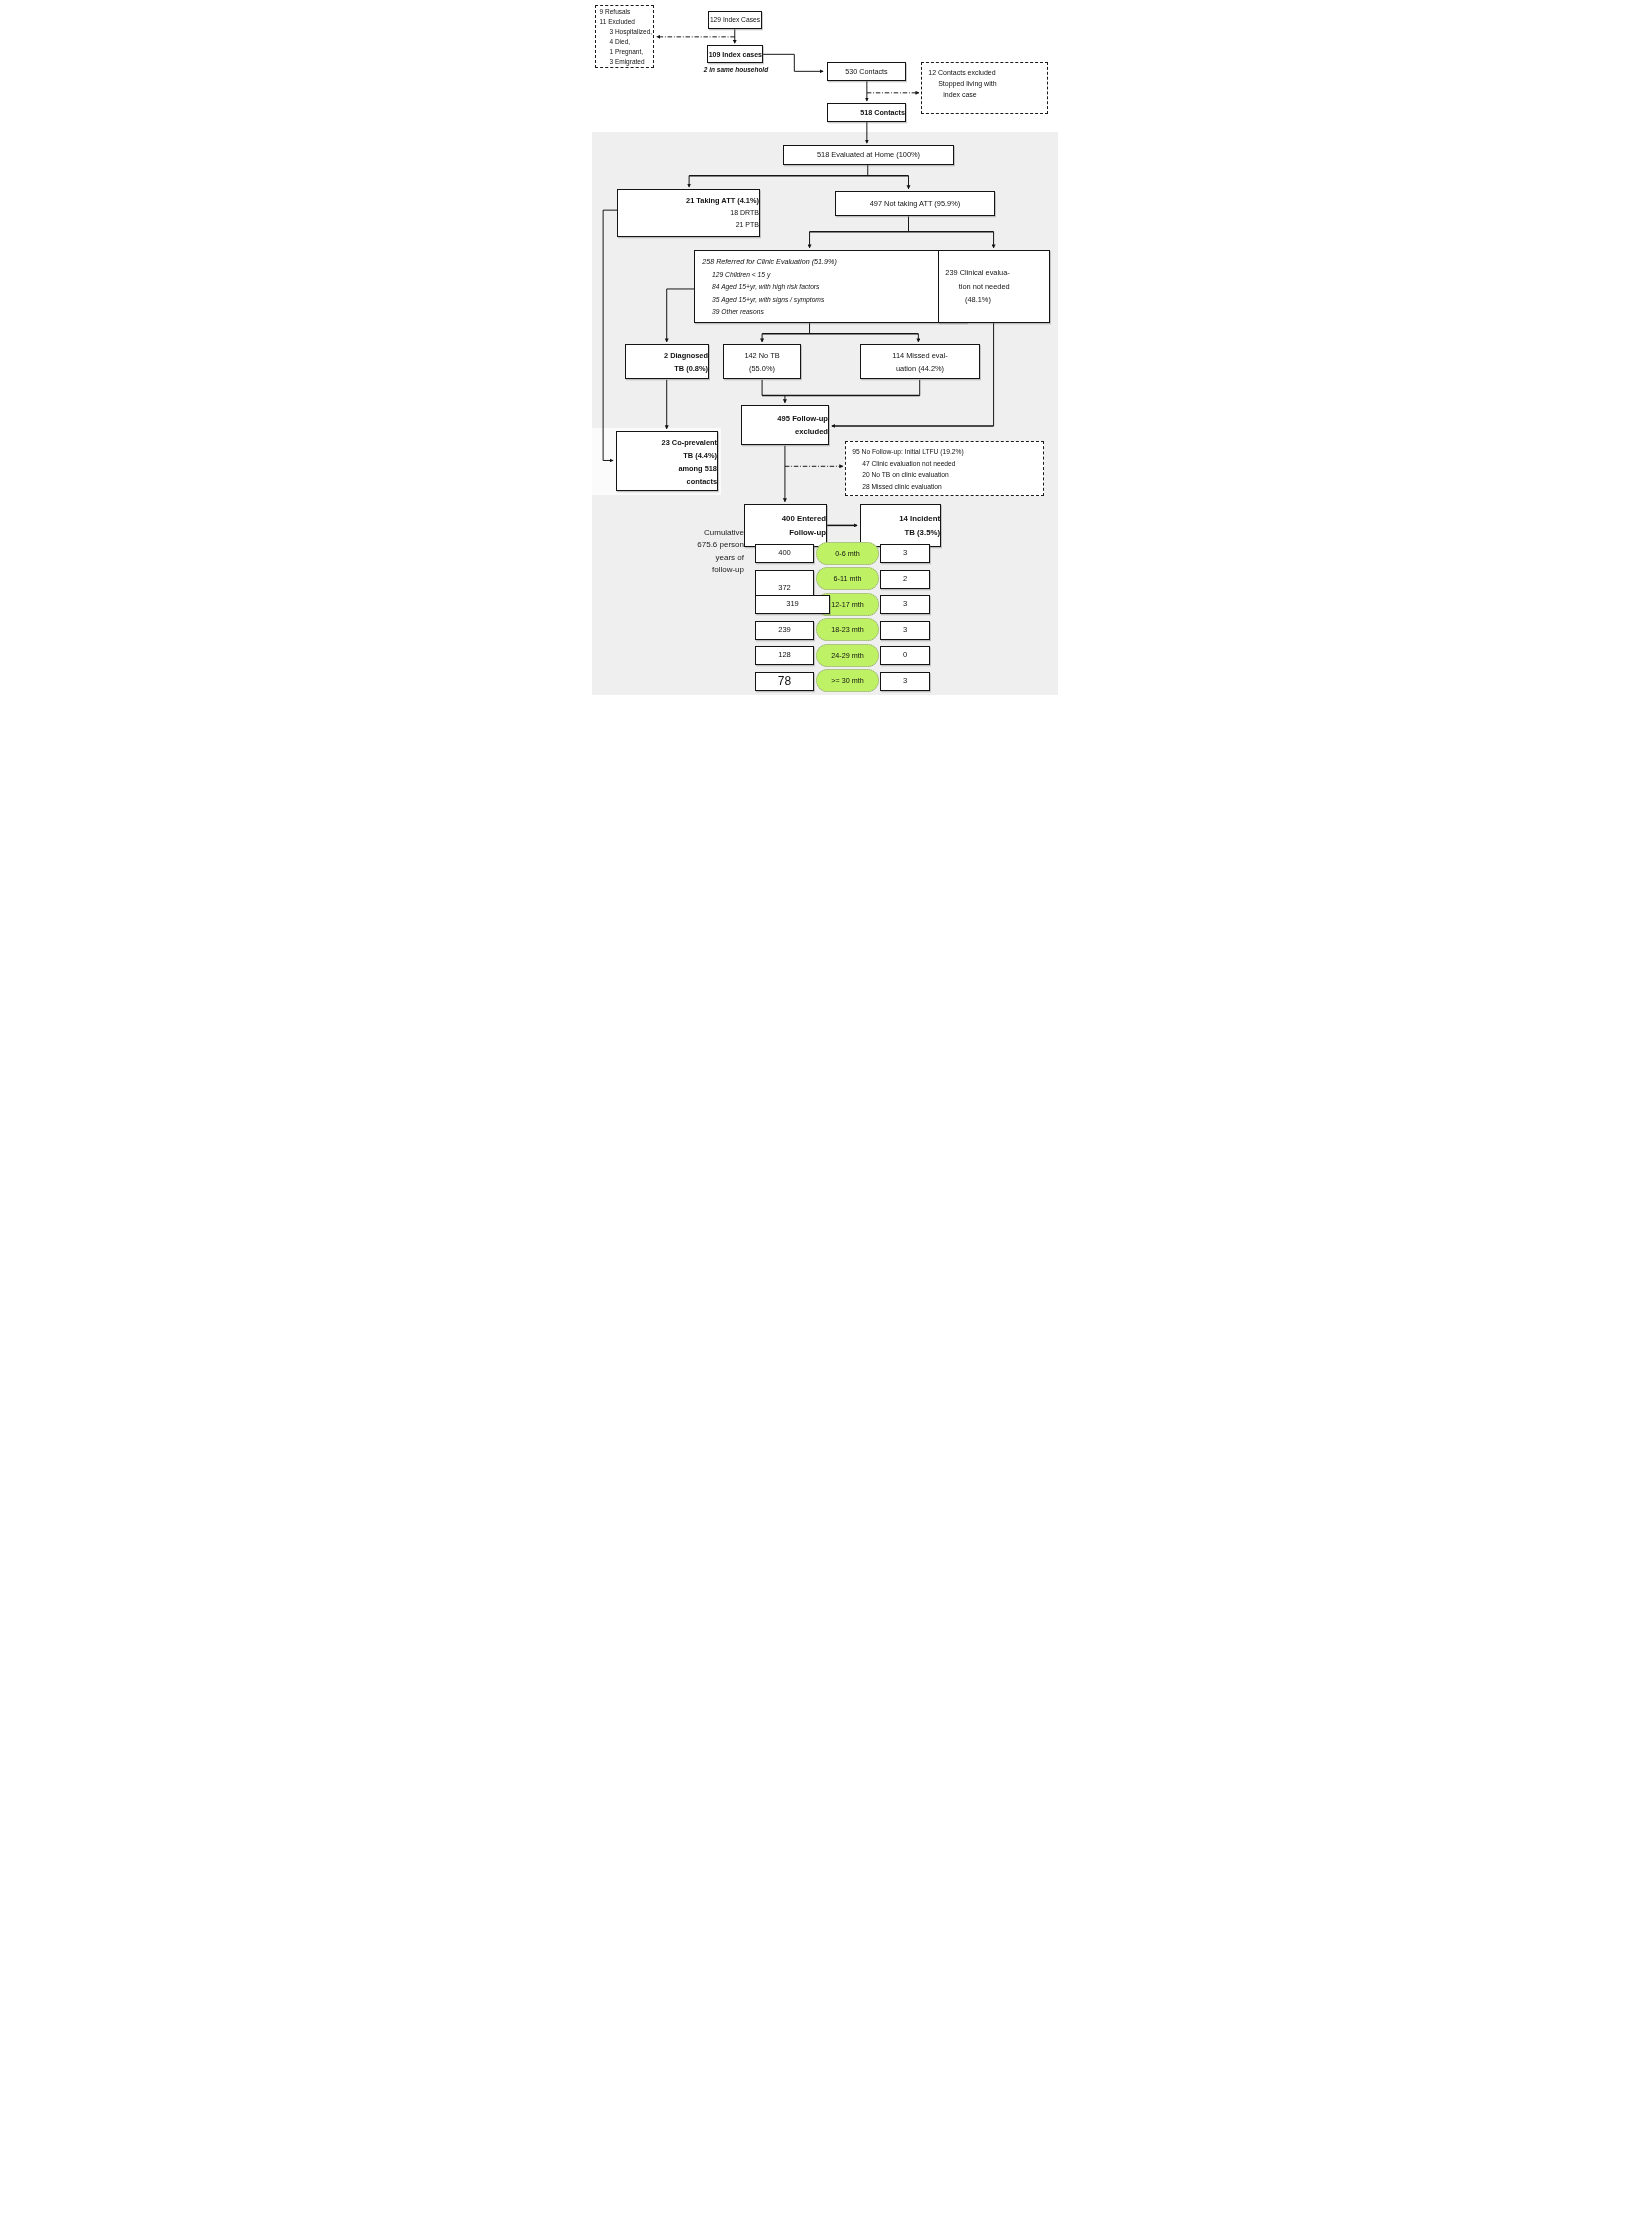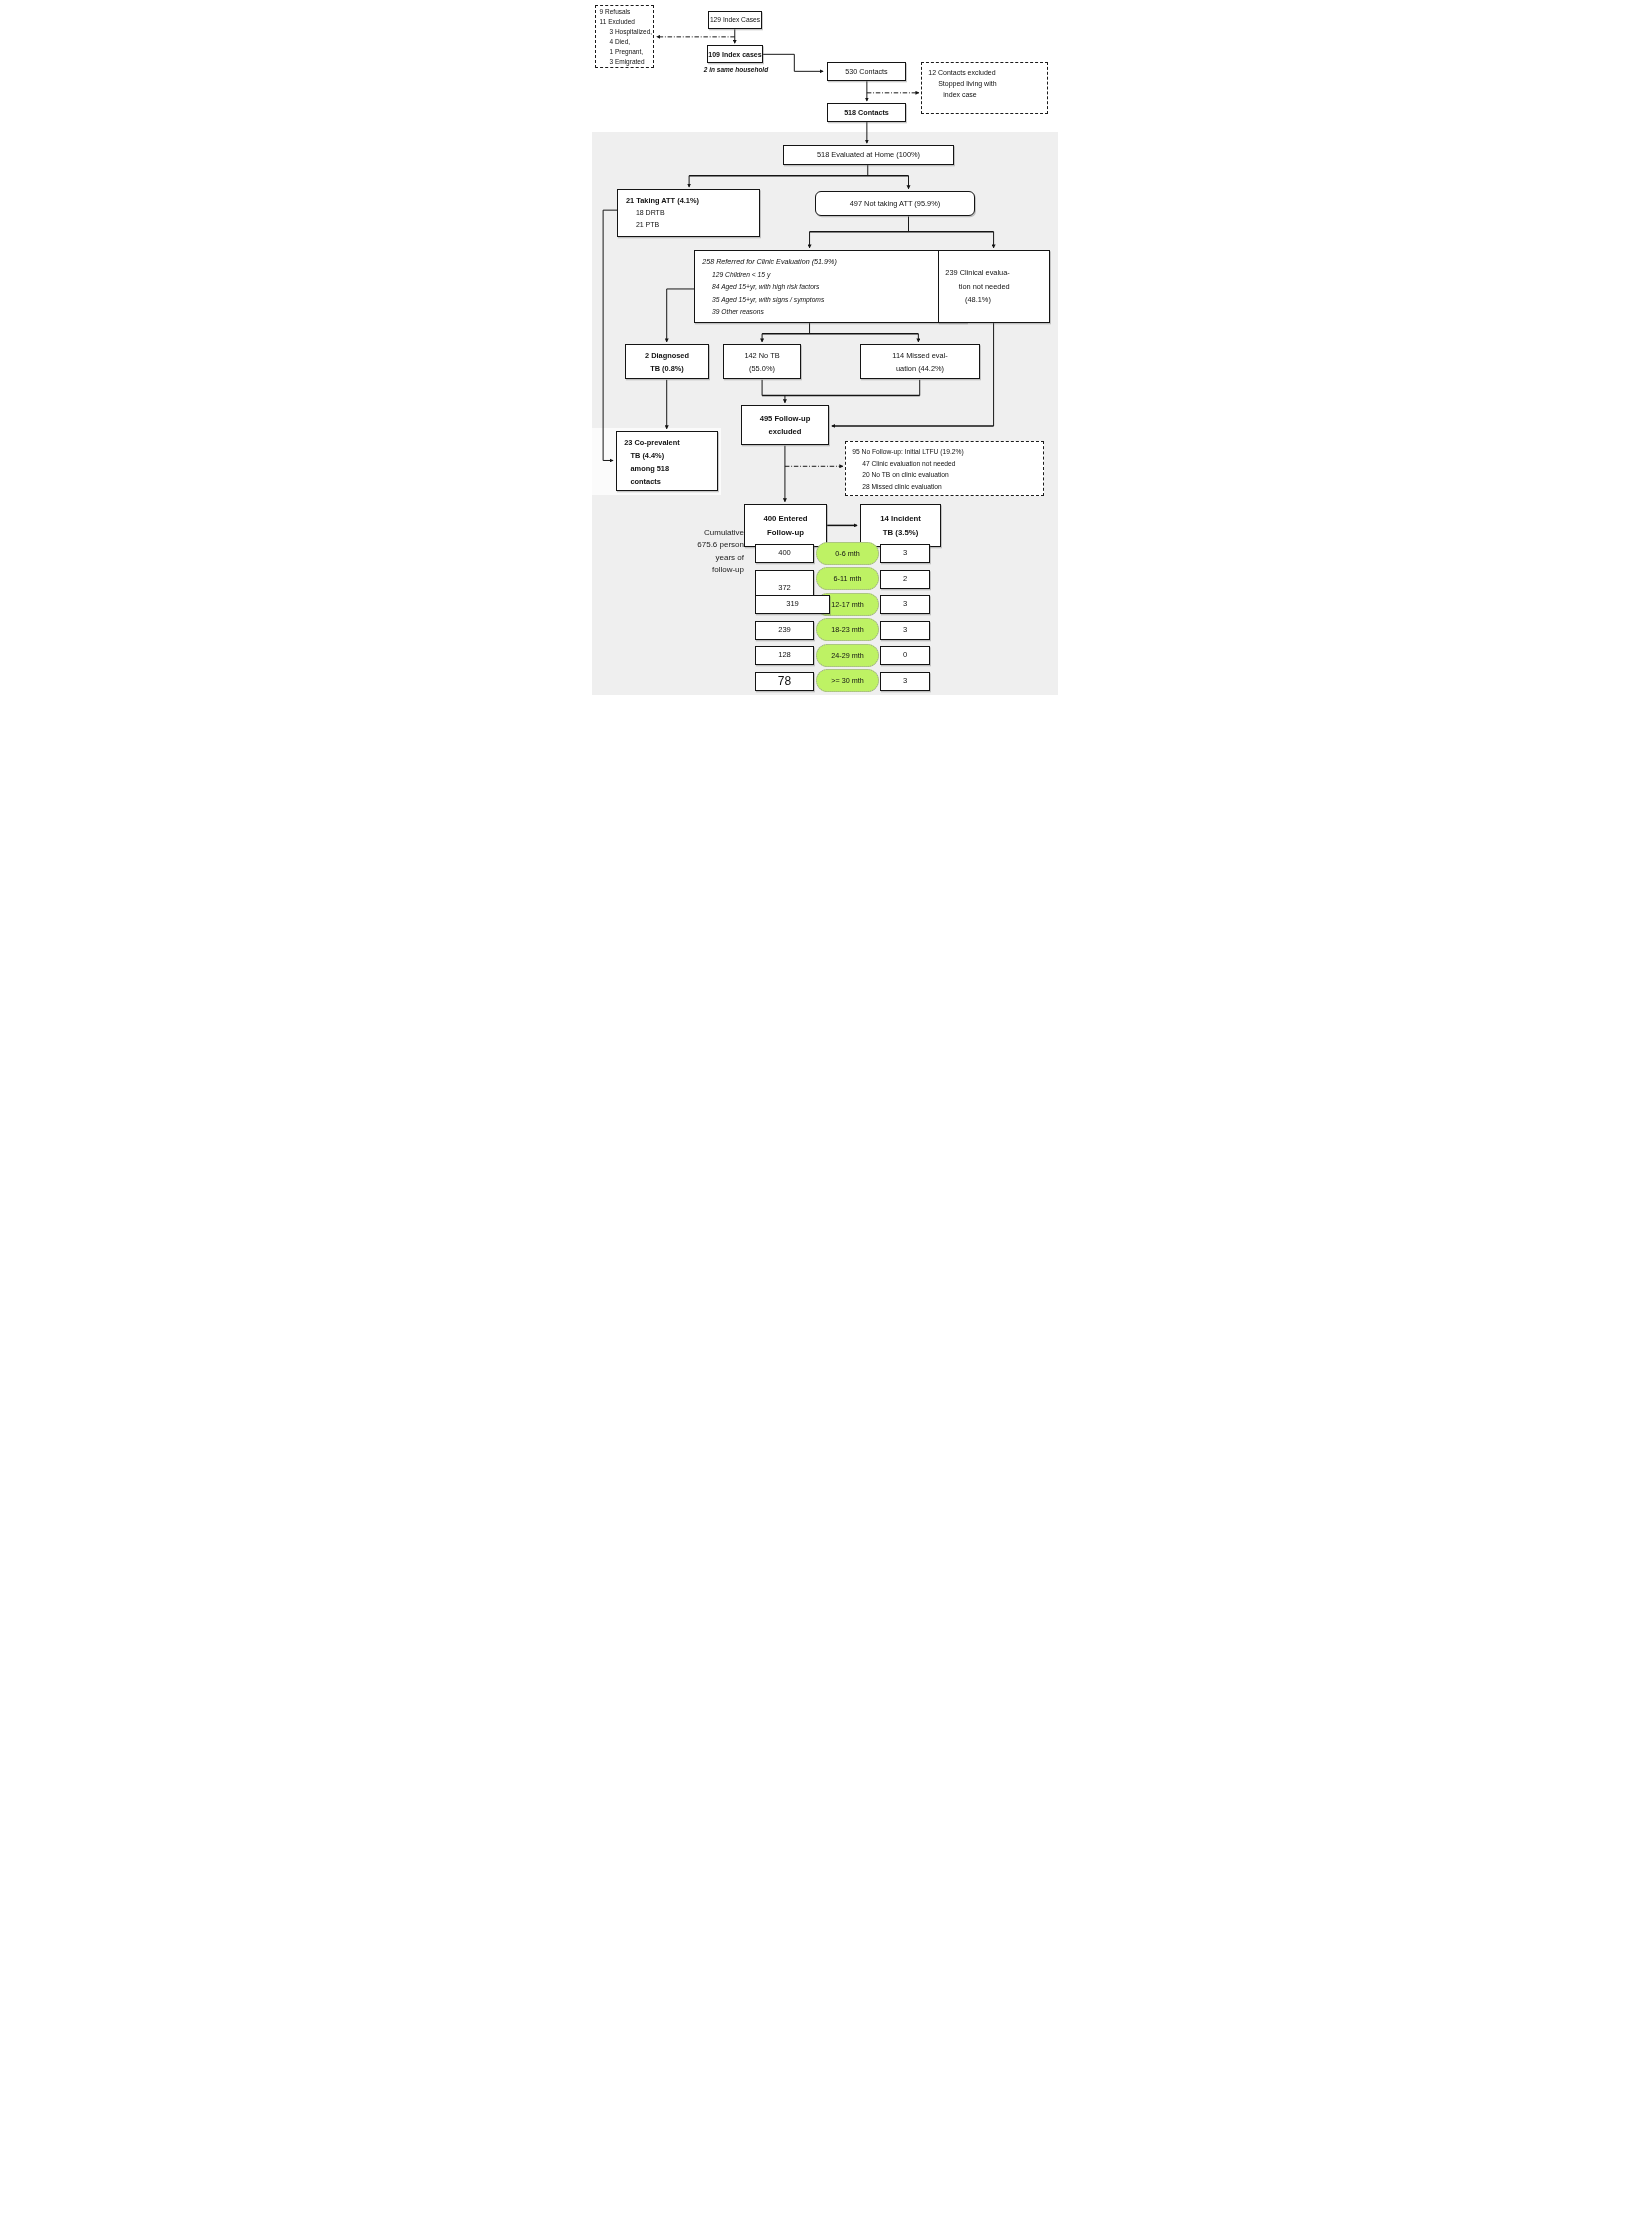--- a/index.html
+++ b/index.html
@@ -9,21 +9,21 @@
     overflow:hidden;
   }
   .bgpanel{position:absolute; background:#efefef;}
   .bgwhite{position:absolute; background:#fbfbfb;}
   .box{
     position:absolute; box-sizing:border-box; background:#ffffff;
     border:1.3px solid #141414; box-shadow:0.9px 1.3px 0 rgba(110,110,110,.38);
     font-size:7.2px; line-height:1.32;
   }
   .box.thin{border-width:0.9px;}
-  .box.heavy{border-width:1.8px; font-weight:bold;}
+  .box.heavy{border-width:1.8px; font-weight:bold;text-align:right;}
   .box.dashedbox{border:1.1px dashed #1a1a1a; box-shadow:none;}
   .vcenter{display:flex; flex-direction:column; justify-content:center;}
   .tcenter{text-align:center;}
   .ln{white-space:nowrap;}
   .indent1{padding-left:9.9px;}
   .indent2{padding-left:15px;}
   .caption{
     position:absolute; font-style:italic; font-weight:bold; font-size:6.5px;
     text-align:center; white-space:nowrap;
   }
@@ -140,21 +140,21 @@
   <div class="box vcenter tcenter" style="left:196px; top:145px; width:171px; height:19.7px; font-size:7.4px;">
     <div class="ln">518 Evaluated at Home (100%)</div>
   </div>
 
   <div class="box heavy" style="left:30px; top:189px; width:143px; height:48px; padding:4.5px 0 0 8px; line-height:12px;">
     <div class="ln" style="font-size:7.4px;">21  Taking ATT (4.1%)</div>
     <div class="ln indent1" style="font-weight:normal; font-size:7px;">18 DRTB</div>
     <div class="ln indent1" style="font-weight:normal; font-size:7px;">21 PTB</div>
   </div>
 
-  <div class="box vcenter tcenter" style="left:228px; top:191px; width:160px; height:25px; font-size:7.4px; border-width:1.1px;border-radius:6px;">
+  <div class="box vcenter tcenter" style="left:248px; top:191px; width:160px; height:25px; font-size:7.4px; border-width:1.1px;">
     <div class="ln">497 Not taking ATT (95.9%)</div>
   </div>
 
   <div class="box" style="left:107px; top:250px; width:273px; height:73px; padding:5.4px 0 0 7.2px; line-height:12.5px; font-size:7.2px;font-style:italic;">
     <div class="ln">258 Referred for Clinic Evaluation (51.9%)</div>
     <div class="ln indent1" style="font-size:6.7px;">129 Children &lt; 15 y</div>
     <div class="ln indent1" style="font-size:6.7px;">84 Aged 15+yr, with high risk factors</div>
     <div class="ln indent1" style="font-size:6.7px;">35 Aged 15+yr, with signs / symptoms</div>
     <div class="ln indent1" style="font-size:6.7px;">39 Other reasons</div>
   </div>

